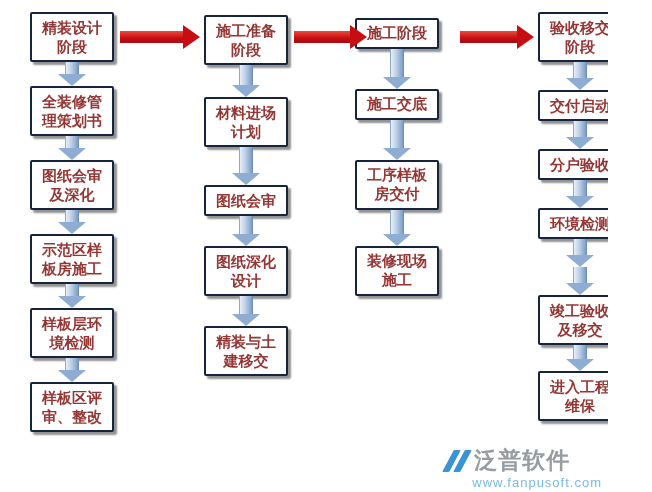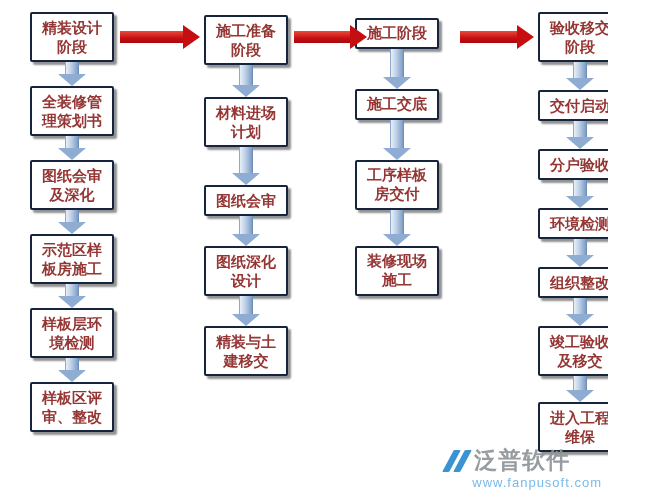--- a/index.html
+++ b/index.html
@@ -145,21 +145,20 @@
     <div class="box">分户验收</div>
     <div class="varrow">
         <div class="varrow-body" style="height:16px"></div>
         <div class="varrow-head"></div>
       </div>
     <div class="box">环境检测</div>
     <div class="varrow">
         <div class="varrow-body" style="height:16px"></div>
         <div class="varrow-head"></div>
       </div>
-    <div class="box">组织整改</div>
     <div class="varrow">
         <div class="varrow-body" style="height:16px"></div>
         <div class="varrow-head"></div>
       </div>
     <div class="box">竣工验收及移交</div>
     <div class="varrow">
         <div class="varrow-body" style="height:14px"></div>
         <div class="varrow-head"></div>
       </div>
     <div class="box">进入工程维保</div>

